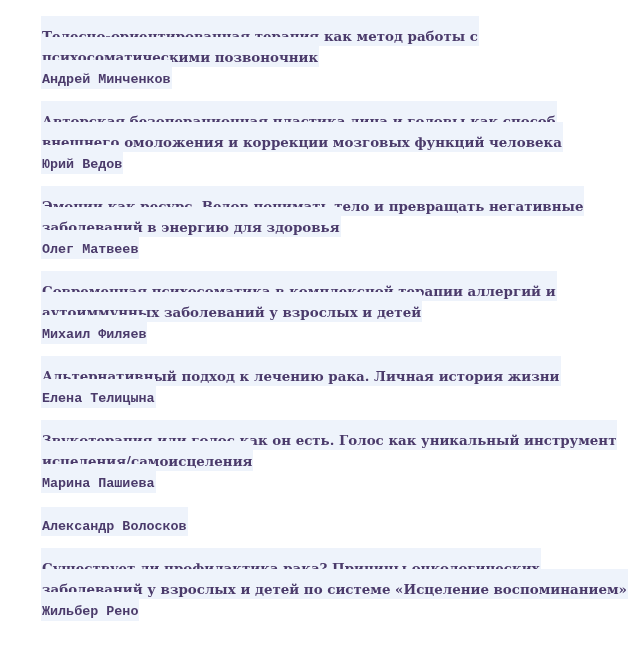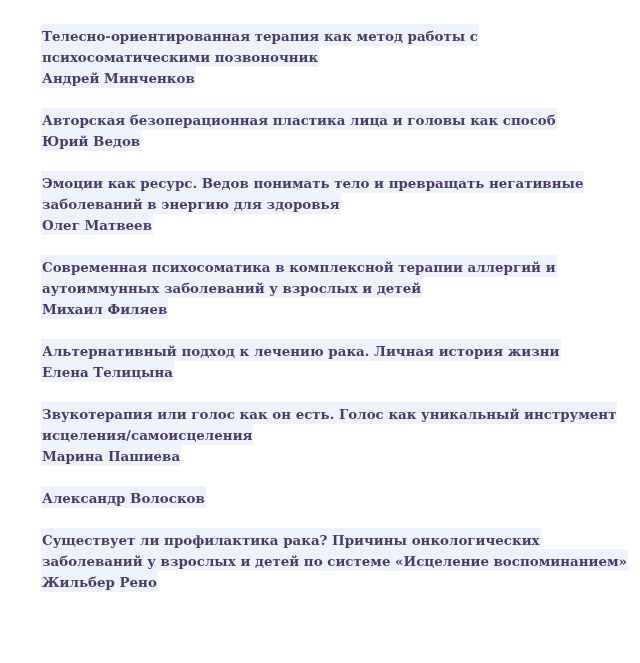--- a/index.html
+++ b/index.html
@@ -27,42 +27,44 @@
     .entry {
       margin: 0 0 21px 0;
       padding: 0;
     }
     .line {
       display: block;
       white-space: nowrap;
     }
     .hl {
       background: #eef3fb;
-      padding: 4px 1px 2px 1px;
+      padding: 12px 1px 2px 1px;
       margin-left: -2px;
       box-decoration-break: clone;
       -webkit-box-decoration-break: clone;
     }
     .author .hl {
       background: #eef3fb;
+      font-family: Liberation Mono, monospace;
     }
   </style>
 </head>
 <body>
 
 <div class="doc">
 
   <div class="entry">
     <span class="line"><span class="hl">Телесно-ориентированная терапия как метод работы с</span></span>
     <span class="line"><span class="hl">психосоматическими позвоночник</span></span>
     <span class="line author"><span class="hl">Андрей Минченков</span></span>
   </div>
 
   <div class="entry">
     <span class="line"><span class="hl">Авторская безоперационная пластика лица и головы как способ</span></span>
+    <span class="line"><span class="hl">внешнего омоложения и коррекции мозговых функций человека</span></span>
     <span class="line author"><span class="hl">Юрий Ведов</span></span>
   </div>
 
   <div class="entry">
     <span class="line"><span class="hl">Эмоции как ресурс. Ведов понимать тело и превращать негативные</span></span>
     <span class="line"><span class="hl">заболеваний в энергию для здоровья</span></span>
     <span class="line author"><span class="hl">Олег Матвеев</span></span>
   </div>
 
   <div class="entry">

